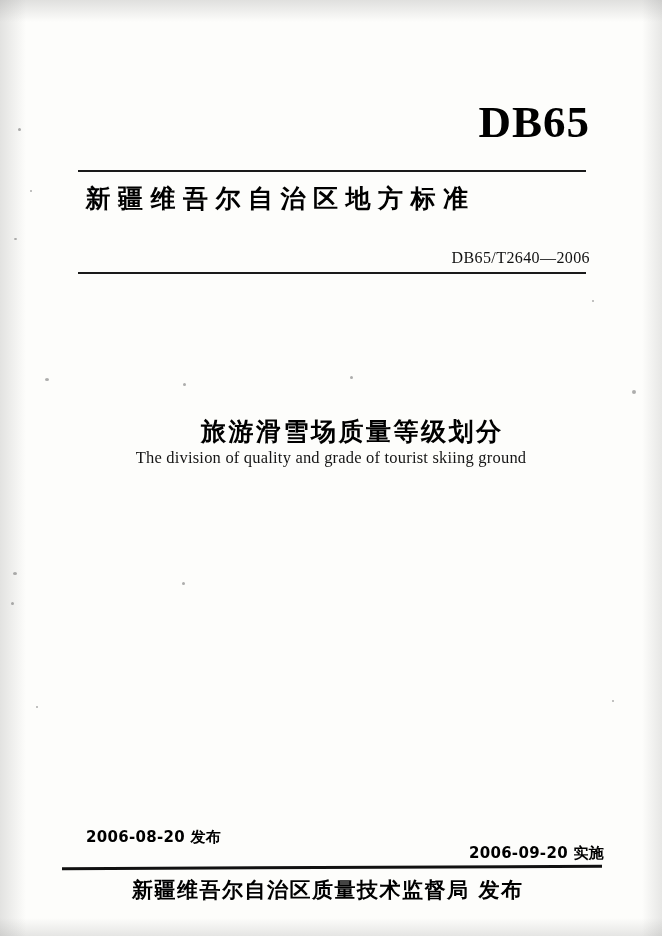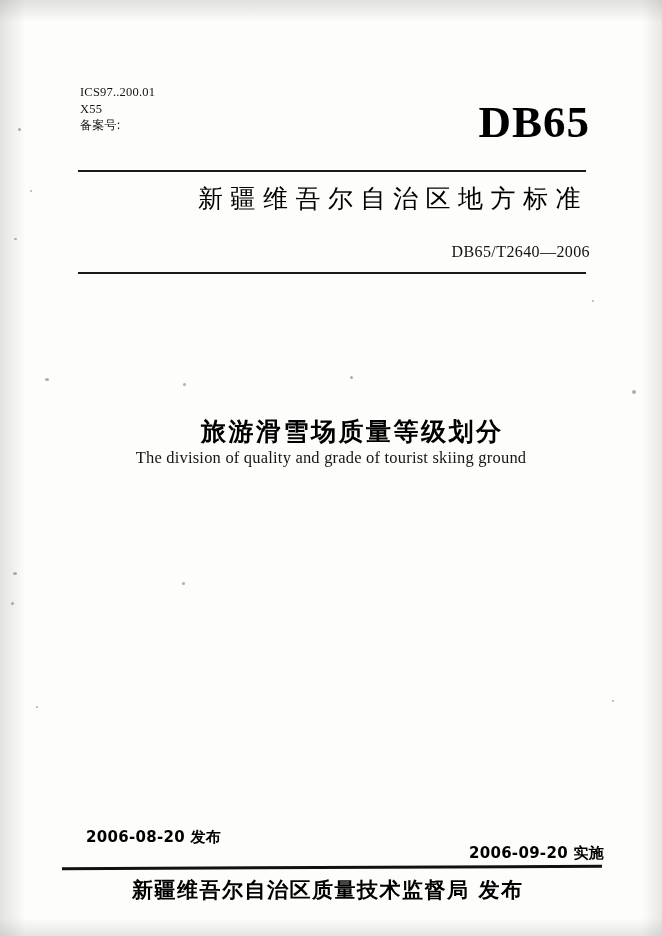--- a/index.html
+++ b/index.html
@@ -80,33 +80,33 @@
     width: 508px;
     height: 2px;
     background: #1a1a1a;
   }
 
   .title-cn {
     position: absolute;
     left: 78px;
     top: 182px;
     width: 510px;
-    text-align: right;
-    font-family: "DejaVu Sans", sans-serif;
-    font-weight: normal;
+    text-align: left;
+    font-family: "DejaVu Sans", sans-serif;
+    font-weight: bold;
     font-size: 25px;
     letter-spacing: 7.5px;
     color: #000;
     text-indent: 7.5px;
   }
 
   .std-code {
     position: absolute;
     right: 72px;
-    top: 243px;
+    top: 249px;
     font-family: "Liberation Serif", serif;
     font-size: 16px;
     letter-spacing: 0.4px;
     color: #111;
   }
 
   .rule-under-code {
     position: absolute;
     left: 78px;
     top: 272px;
@@ -204,25 +204,20 @@
   <div class="speck" style="left:183px; top:383px; width:3px; height:3px;"></div>
   <div class="speck" style="left:350px; top:376px; width:3px; height:3px;"></div>
   <div class="speck" style="left:632px; top:390px; width:4px; height:4px;"></div>
   <div class="speck" style="left:13px;  top:572px; width:4px; height:3px;"></div>
   <div class="speck" style="left:182px; top:582px; width:3px; height:3px;"></div>
   <div class="speck" style="left:11px;  top:602px; width:3px; height:3px;"></div>
   <div class="speck" style="left:36px;  top:706px; width:2px; height:2px;"></div>
   <div class="speck" style="left:612px; top:700px; width:2px; height:2px;"></div>
   <div class="speck" style="left:592px; top:300px; width:2px; height:2px;"></div>
 
-  <div class="ics-block">
-    <div>ICS97..200.01</div>
-    <div>X55</div>
-    <div class="ics-cn">备案号:</div>
-  </div>
 
   <div class="db-number">DB65</div>
 
   <div class="rule-top"></div>
 
   <div class="title-cn">新疆维吾尔自治区地方标准</div>
 
   <div class="std-code">DB65/T2640—2006</div>
 
   <div class="rule-under-code"></div>

